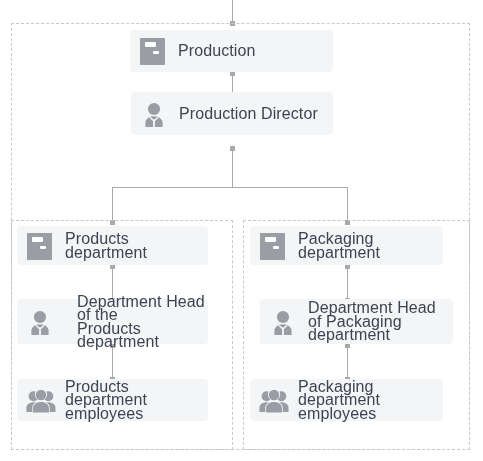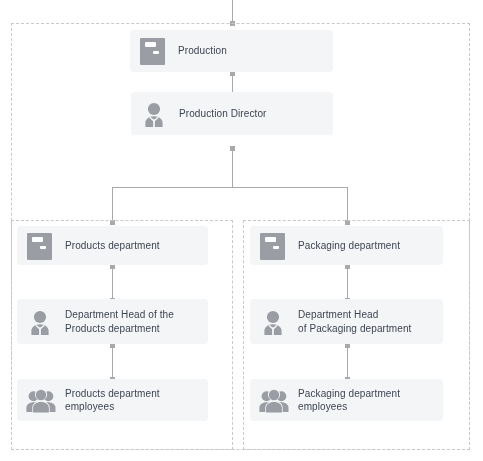--- a/index.html
+++ b/index.html
@@ -43,21 +43,21 @@
     padding-left:9px;
   }
   .node .icon-wrap{
     width:28px;height:30px;
     flex:0 0 28px;
     position:relative;
     margin-right:11px;
   }
   .node .label{
     color:#3d4451;
-    font-size:10px;
+    font-size:16px;
     line-height:13.5px;
     letter-spacing:0.1px;
     white-space:pre-line;
   }
 
   
   .ico-building{
     position:absolute;left:1px;top:2px;
     width:25px;height:27px;
     background:#9a9da3;
@@ -144,21 +144,21 @@
   <div class="node" style="left:17px;top:226px;width:191px;height:39px;">
     <span class="icon-wrap">
       <span class="ico-building">
         <span class="win win-top"></span>
         <span class="win win-mid"></span>
       </span>
     </span>
     <span class="label">Products department</span>
   </div>
 
-  <div class="node" style="left:17px;top:299px;width:191px;height:45px;">
+  <div class="node" style="left:17px;top:299px;width:191px;height:45px;gap:12px;">
     <span class="icon-wrap">
       <span class="ico-person">
         <svg viewBox="0 0 28 28" width="28" height="28" aria-hidden="true">
           <circle cx="14" cy="9" r="6.1" fill="#9a9da3"></circle>
           <path d="M14 16.2c-5.0 0-8.6 2.9-8.6 6.6V27h17.2v-4.2c0-3.7-3.6-6.6-8.6-6.6z" fill="#9a9da3"></path>
           <path d="M10.6 16.9l3.4 3.1 3.4-3.1 1.5 .7-4.9 4.3-4.9-4.3z" fill="#f4f5f6"></path>
           <rect x="13.1" y="19.4" width="1.8" height="7.6" fill="#f4f5f6"></rect>
         </svg>
       </span>
     </span>
@@ -188,21 +188,21 @@
   <div class="node" style="left:250px;top:226px;width:193px;height:39px;">
     <span class="icon-wrap">
       <span class="ico-building">
         <span class="win win-top"></span>
         <span class="win win-mid"></span>
       </span>
     </span>
     <span class="label">Packaging department</span>
   </div>
 
-  <div class="node" style="left:250px;top:299px;width:193px;height:45px;">
+  <div class="node" style="left:260px;top:299px;width:193px;height:45px;">
     <span class="icon-wrap">
       <span class="ico-person">
         <svg viewBox="0 0 28 28" width="28" height="28" aria-hidden="true">
           <circle cx="14" cy="9" r="6.1" fill="#9a9da3"></circle>
           <path d="M14 16.2c-5.0 0-8.6 2.9-8.6 6.6V27h17.2v-4.2c0-3.7-3.6-6.6-8.6-6.6z" fill="#9a9da3"></path>
           <path d="M10.6 16.9l3.4 3.1 3.4-3.1 1.5 .7-4.9 4.3-4.9-4.3z" fill="#f4f5f6"></path>
           <rect x="13.1" y="19.4" width="1.8" height="7.6" fill="#f4f5f6"></rect>
         </svg>
       </span>
     </span>

